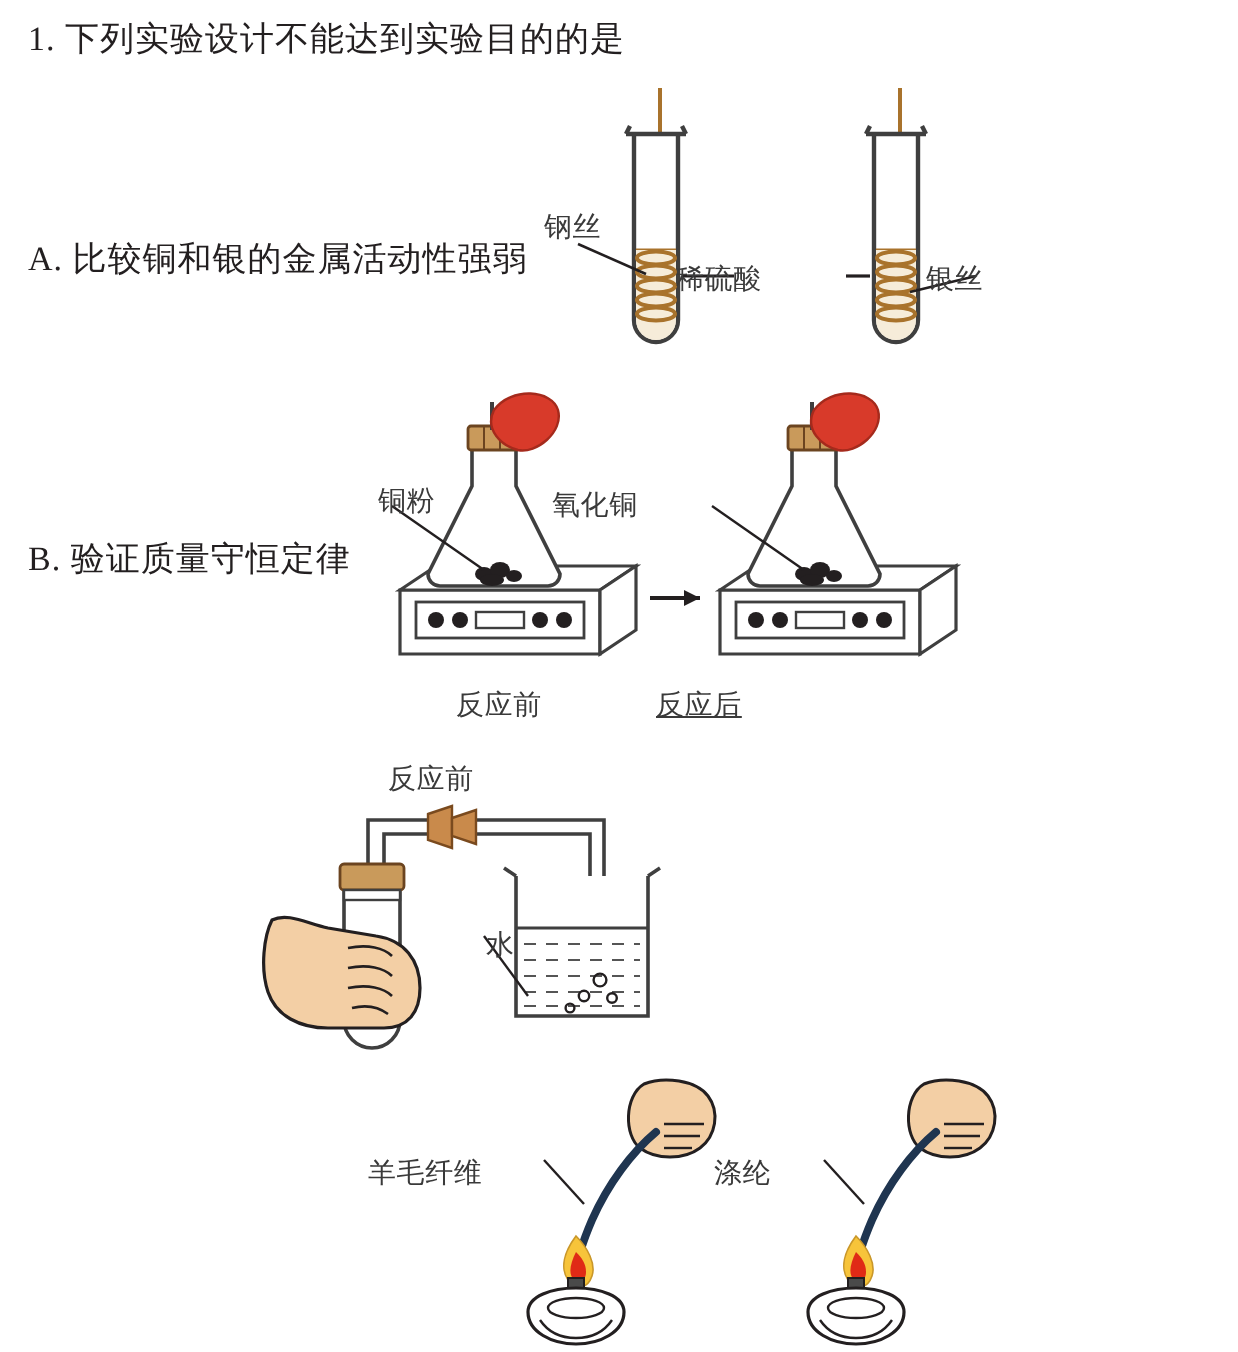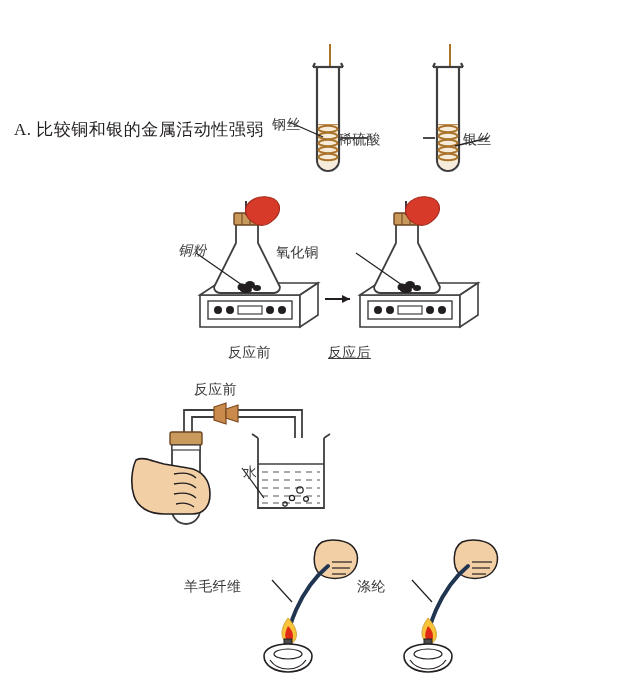--- a/index.html
+++ b/index.html
@@ -48,20 +48,21 @@
     color: #3a3a3a;
     letter-spacing: 0.3px;
   }
   svg { display: block; overflow: visible; }
 </style>
 </head>
 <body>
 
 <div class="page">
 
+  <div class="question-stem">1. 下列实验设计不能达到实验目的的是</div>
 
   <div class="opt-label lbl-A">A. 比较铜和银的金属活动性强弱</div>
 
   <div class="fig" style="left:255px; top:42px; width:280px; height:140px;">
     <svg width="280" height="140" viewBox="0 0 280 140">
 
       <g>
 
         <line x1="75" y1="2" x2="75" y2="90" stroke="#a9732c" stroke-width="2"></line>
 
@@ -100,24 +101,25 @@
           <ellipse cx="193" cy="115" rx="9.5" ry="3.2"></ellipse>
         </g>
         <line x1="233" y1="96" x2="200" y2="104" stroke="#231f20" stroke-width="1.3"></line>
       </g>
 
       <line x1="86" y1="96" x2="112" y2="96" stroke="#231f20" stroke-width="1.6"></line>
       <line x1="168" y1="96" x2="180" y2="96" stroke="#231f20" stroke-width="1.6"></line>
     </svg>
   </div>
 
-  <div class="cap" style="left:272px; top:116px;text-align:right;">钢丝</div>
+  <div class="cap" style="left:272px; top:105px;text-align:right;">钢丝</div>
   <div class="cap" style="left:338px; top:131px;">稀硫酸</div>
   <div class="cap" style="left:463px; top:131px;">银丝</div>
 
+  <div class="opt-label lbl-B">B. 验证质量守恒定律</div>
 
   <div class="fig" style="left:180px; top:195px; width:260px; height:150px;">
     <svg width="260" height="150" viewBox="0 0 260 150">
 
       <g>
 
         <g>
           <path d="M20,100 L20,132 L120,132 L120,100 Z" fill="#ffffff" stroke="#3f3f3f" stroke-width="1.6"></path>
           <path d="M20,100 L38,88 L138,88 L120,100 Z" fill="#ffffff" stroke="#3f3f3f" stroke-width="1.6"></path>
           <path d="M120,100 L138,88 L138,120 L120,132 Z" fill="#ffffff" stroke="#3f3f3f" stroke-width="1.6"></path>
@@ -179,21 +181,21 @@
             <ellipse cx="70" cy="90" rx="5" ry="4" fill="#231f20"></ellipse>
             <ellipse cx="77" cy="93" rx="4" ry="3" fill="#231f20"></ellipse>
             <ellipse cx="66" cy="95" rx="6" ry="3" fill="#231f20"></ellipse>
           </g>
           <line x1="16" y1="58" x2="62" y2="90" stroke="#231f20" stroke-width="1.2"></line>
         </g>
       </g>
     </svg>
   </div>
 
-  <div class="cap" style="left:178px; top:242px;font-style:italic;">铜粉</div>
+  <div class="cap" style="left:189px; top:242px;">铜粉</div>
   <div class="cap" style="left:276px; top:244px;">氧化铜</div>
   <div class="cap" style="left:228px; top:344px;">反应前</div>
   <div class="cap" style="left:328px; top:344px;text-decoration:underline;">反应后</div>
 
 
   <div class="fig" style="left:130px; top:398px; width:250px; height:140px;">
     <svg width="250" height="140" viewBox="0 0 250 140">
 
       <g fill="none" stroke="#3f3f3f" stroke-width="1.8">
         <path d="M54,34 L54,12 L172,12 L172,40"></path>

